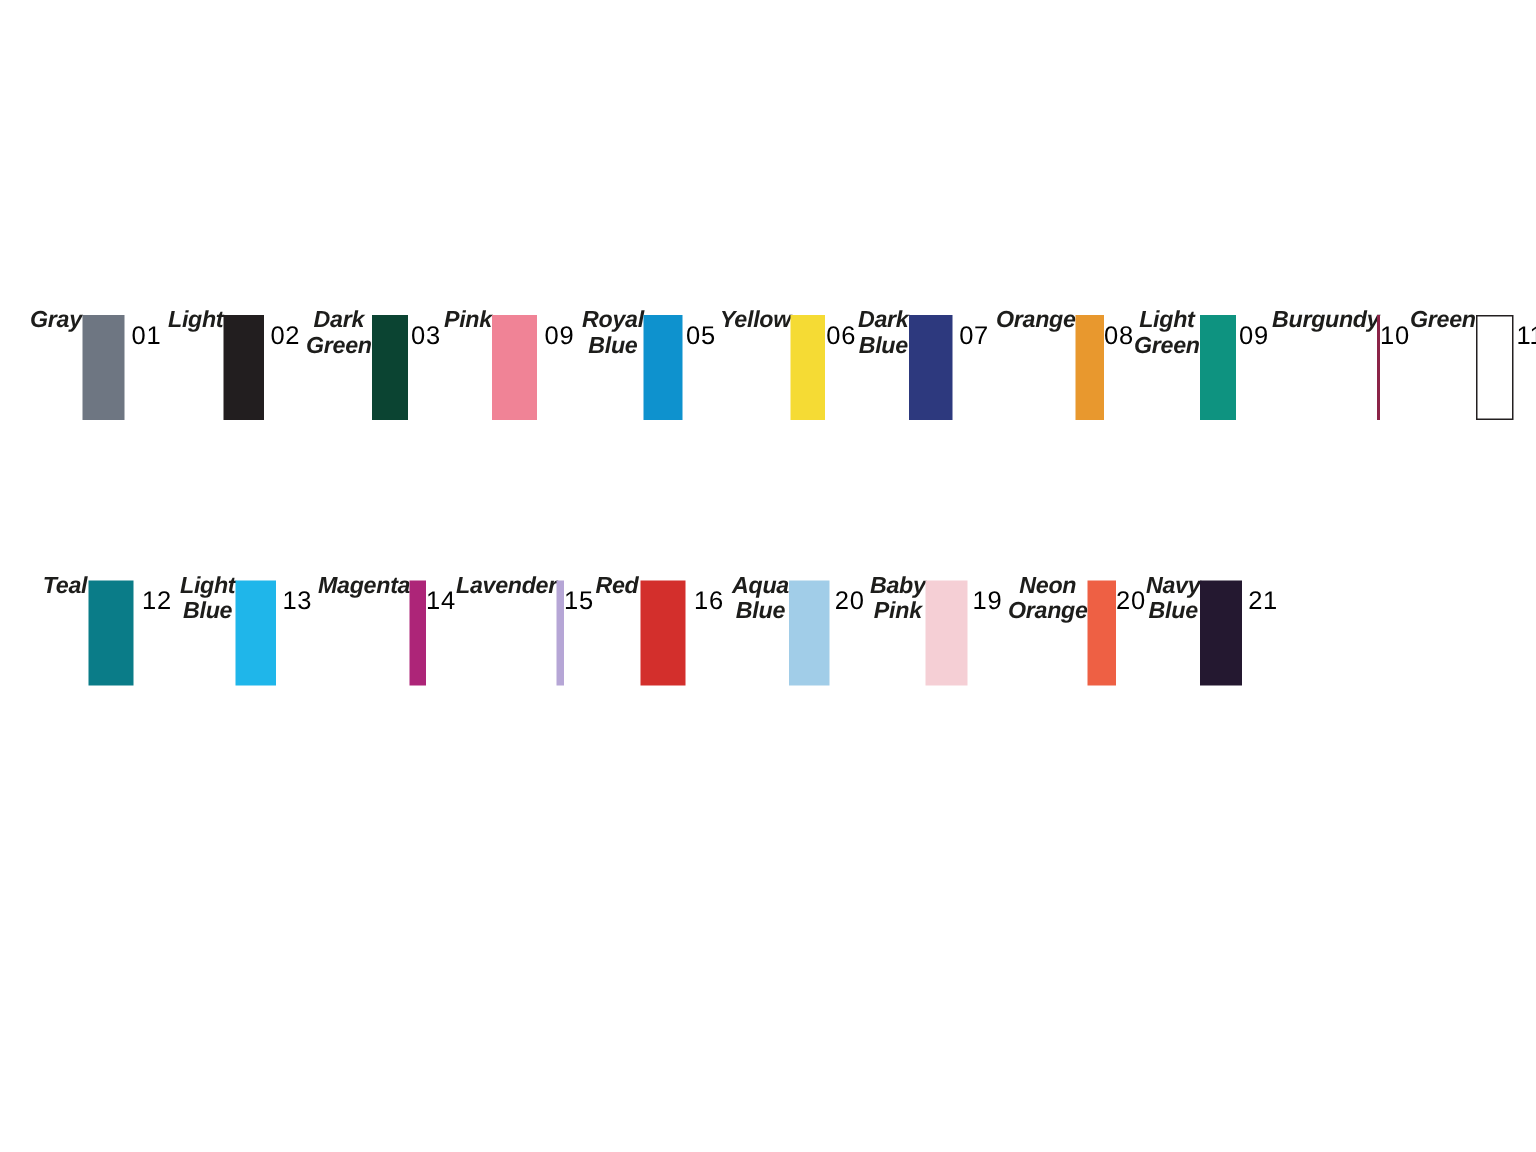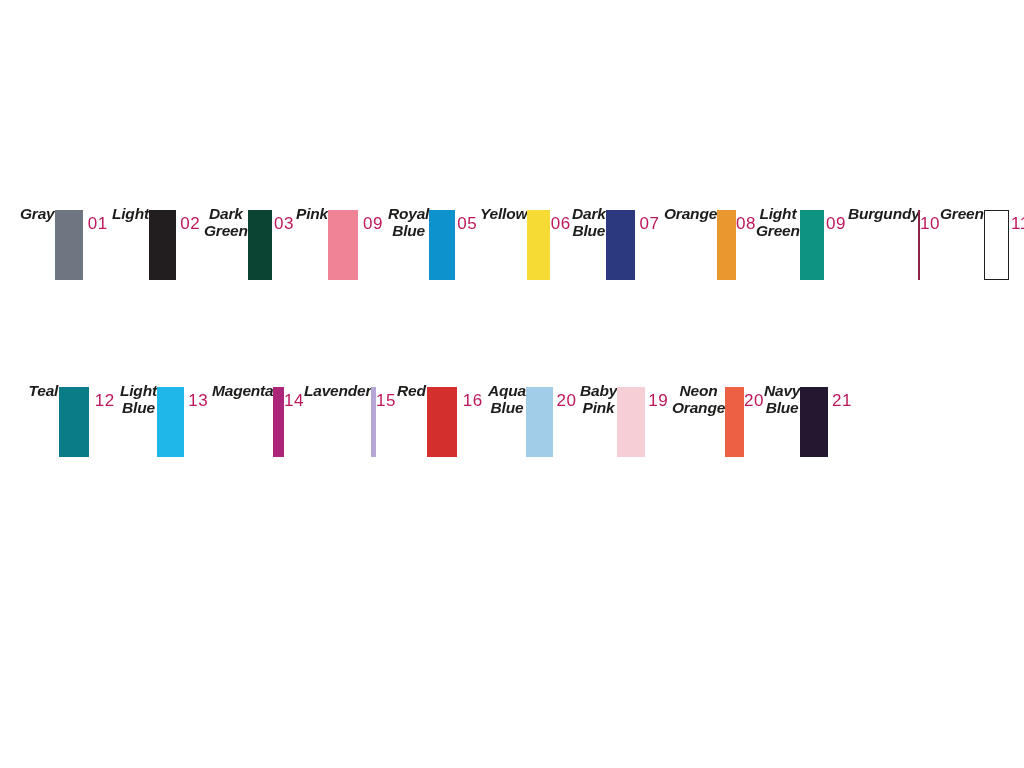--- a/index.html
+++ b/index.html
@@ -58,21 +58,21 @@
 
   .swatch-chip.outlined {
     border: 1px solid #231f20;
   }
 
   .swatch-code {
     width: 70px;
     text-align: center;
     font-size: 17px;
     line-height: 20px;
-    color: #be185d;
+    color: #000000;
     margin-top: 9px;
     letter-spacing: 0.5px;
   }
 </style>
 </head>
 <body>
 
 <div id="chart">
   <div class="swatch-row" id="row-1">
       <div class="swatch-cell">

